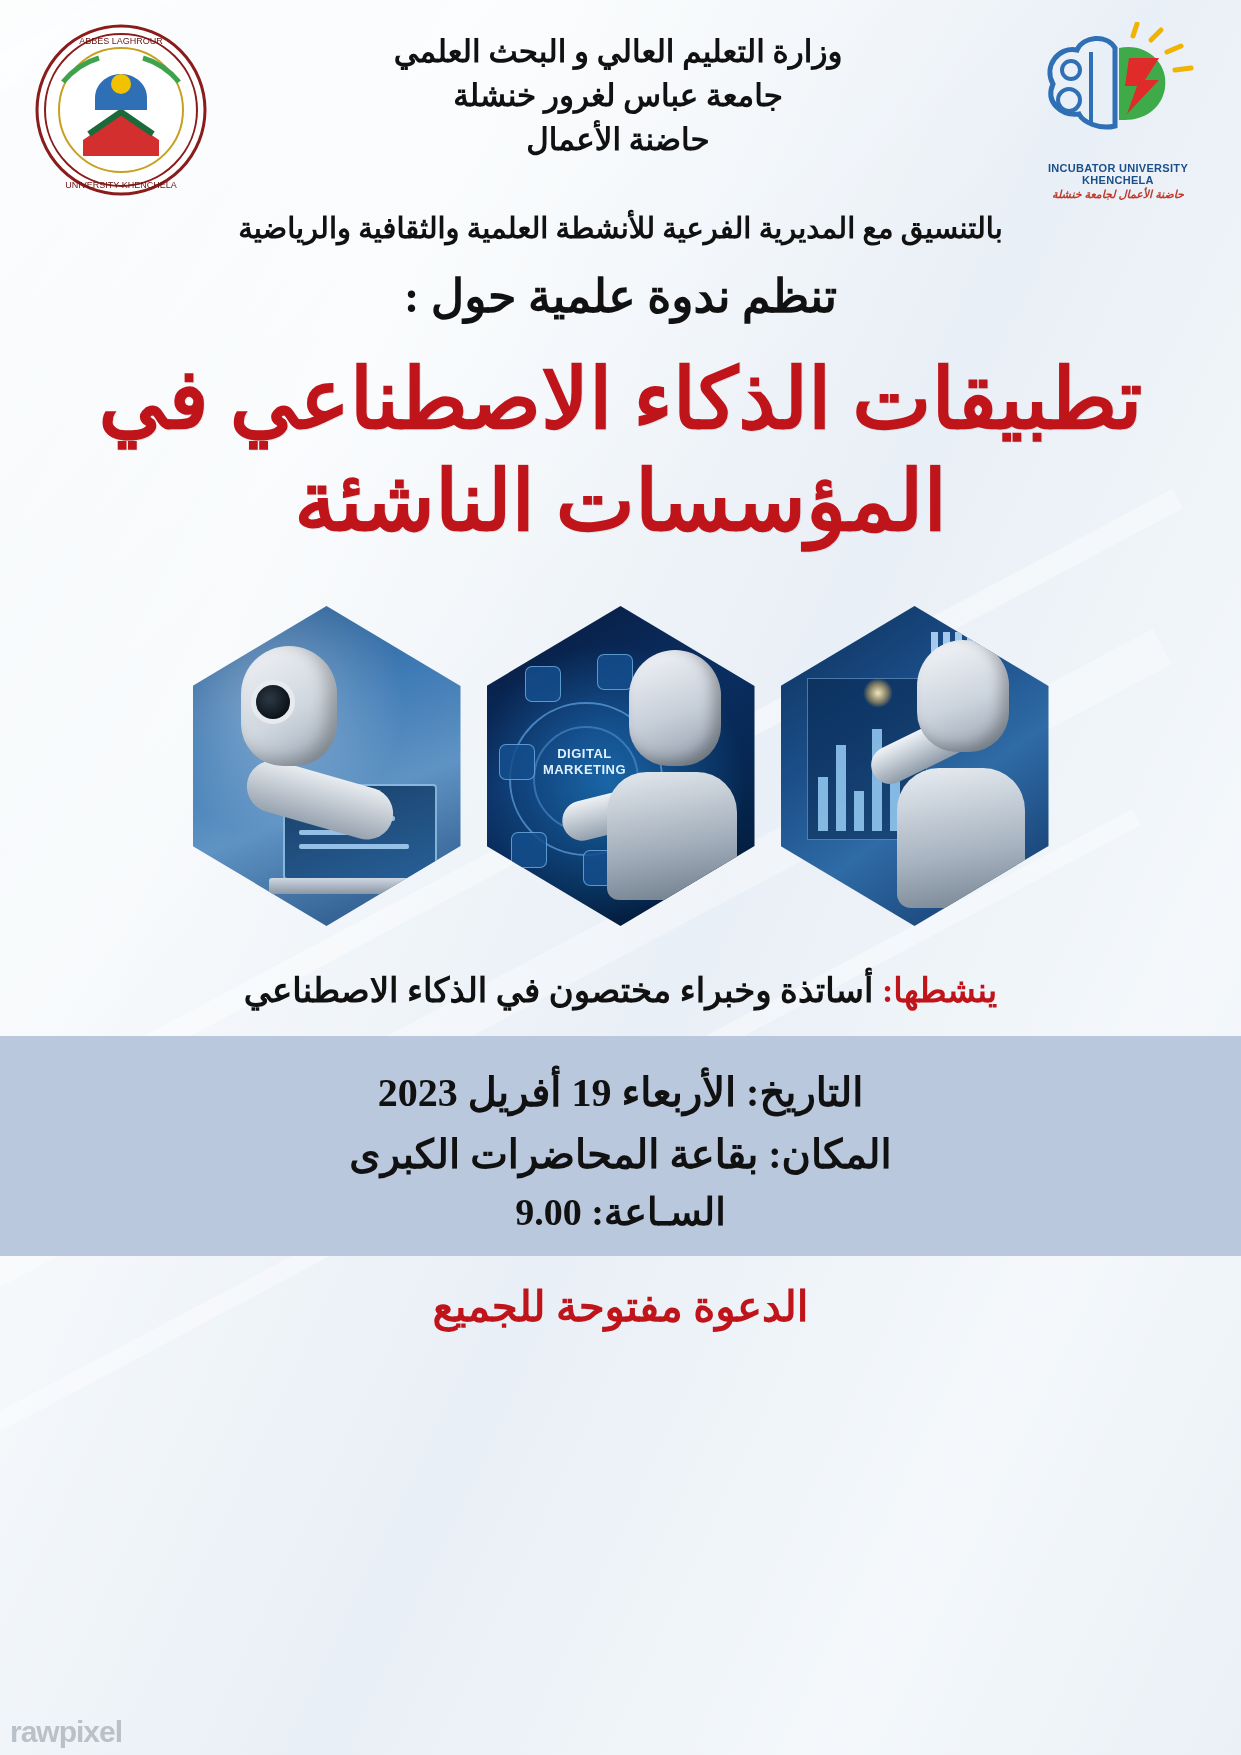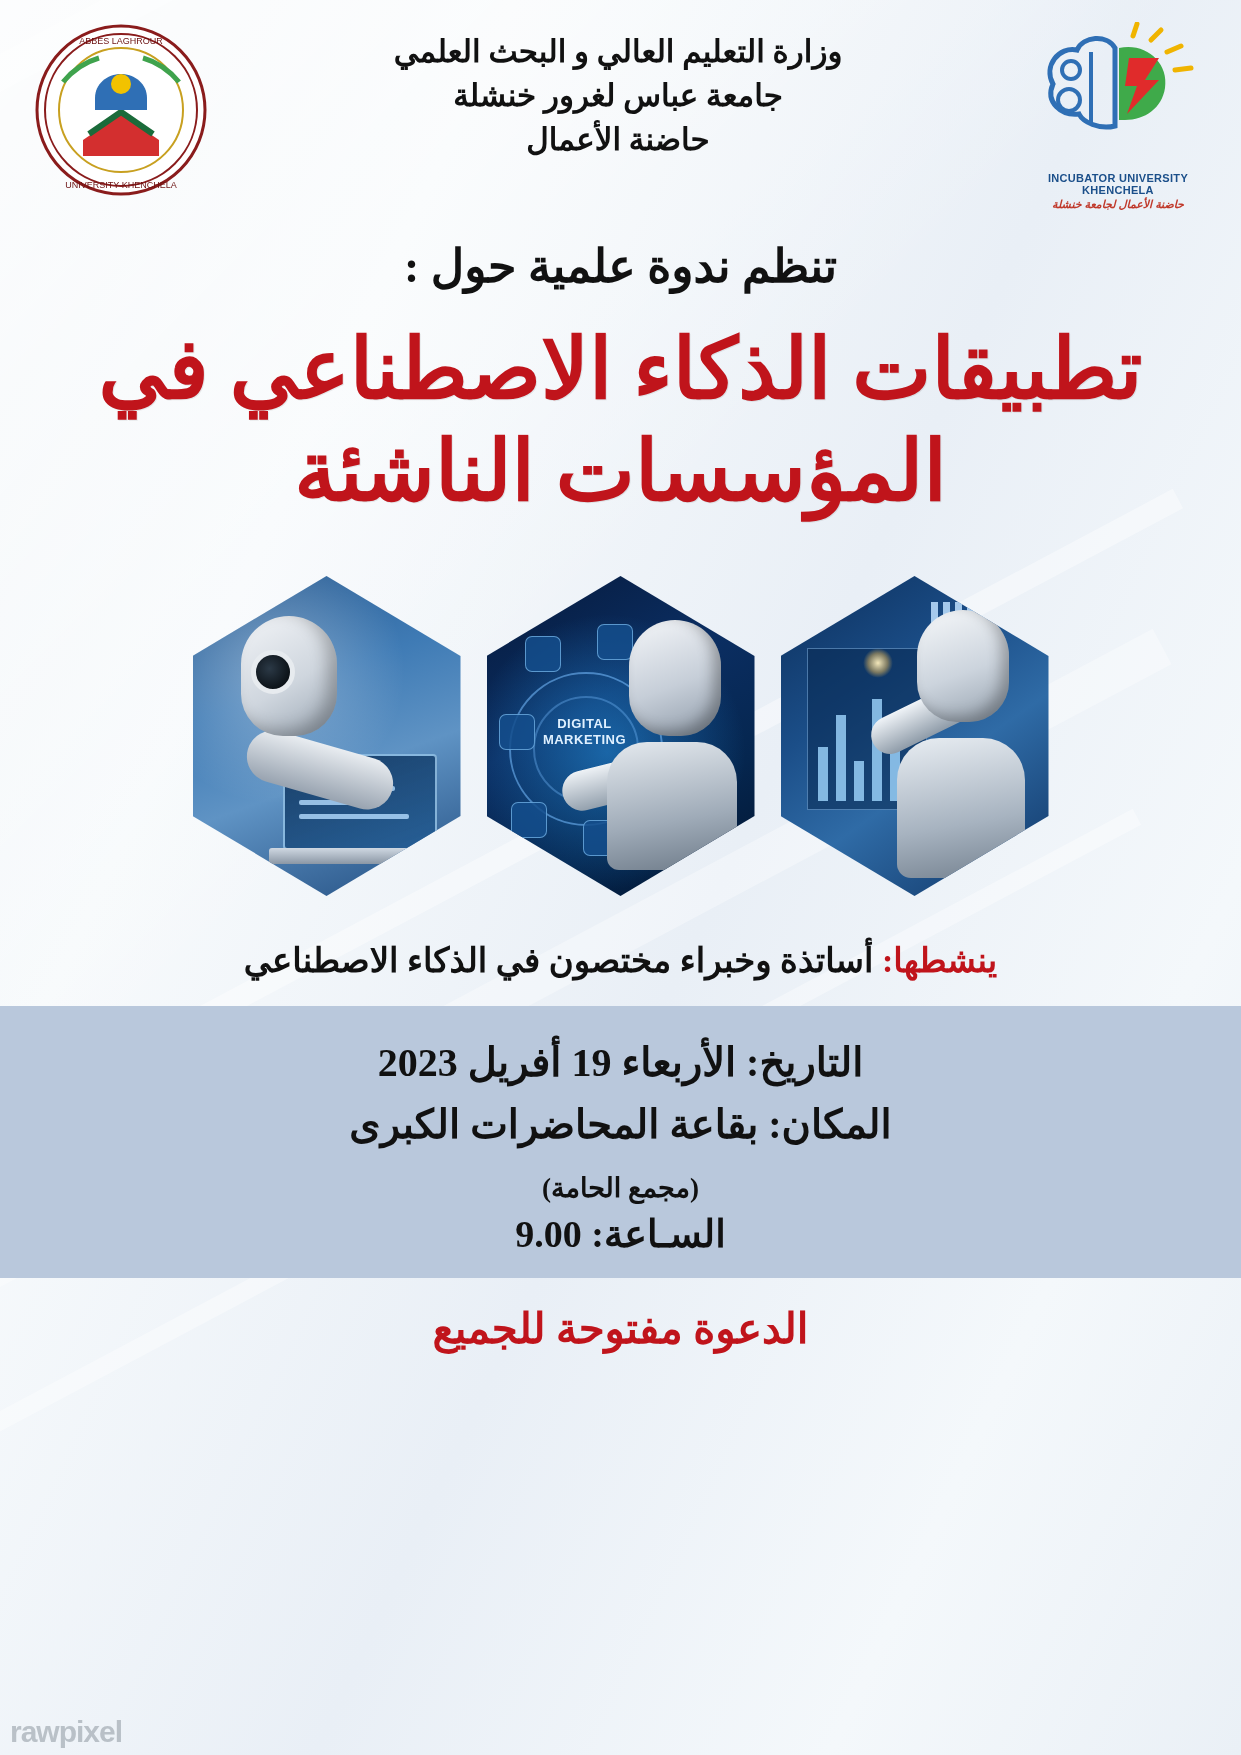--- a/index.html
+++ b/index.html
@@ -57,21 +57,21 @@
   .logo-left {
     width: 190px;
     text-align: center;
     flex: 0 0 190px;
   }
   .logo-left .logo-caption1 {
     color: #1b4f8a;
     font-size: 11px;
     font-weight: bold;
     letter-spacing: .3px;
-    margin-top: 18px;
+    margin-top: 8px;
   }
   .logo-left .logo-caption2 {
     color: #c0392b;
     font-size: 11px;
     font-weight: bold;
     margin-top: 2px;
     font-style: italic;
   }
 
   .logo-right {
@@ -440,20 +440,21 @@
         <path d="M62,76 C62,62 74,52 88,52 C102,52 114,62 114,76 L114,88 L62,88 Z" fill="#2f6fb5"></path>
         <circle cx="88" cy="62" r="10" fill="#f2c200"></circle>
         <path d="M30,60 C40,48 52,40 66,36" fill="none" stroke="#3fa34d" stroke-width="5"></path>
         <path d="M146,60 C136,48 124,40 110,36" fill="none" stroke="#3fa34d" stroke-width="5"></path>
         <text x="88" y="22" font-size="9" fill="#6b1111" text-anchor="middle" font-family="Liberation Sans, sans-serif">ABBES LAGHROUR</text>
         <text x="88" y="166" font-size="9" fill="#6b1111" text-anchor="middle" font-family="Liberation Sans, sans-serif">UNIVERSITY KHENCHELA</text>
       </svg>
     </div>
   </div>
 
+  <div class="coordination">بالتنسيق مع المديرية الفرعية للأنشطة العلمية والثقافية والرياضية</div>
 
   <div class="organizes">تنظم ندوة علمية حول :</div>
 
   <div class="main-title">
     <div>تطبيقات الذكاء الاصطناعي في</div>
     <div>المؤسسات الناشئة</div>
   </div>
 
   <div class="hex-row">
 
@@ -516,20 +517,19 @@
   </div>
 
   <div class="speakers">
     <span class="label">ينشطها:</span>
     <span>أساتذة وخبراء مختصون في الذكاء الاصطناعي</span>
   </div>
 
   <div class="details">
     <div class="row">التاريخ: الأربعاء 19 أفريل 2023</div>
     <div class="row">المكان: بقاعة المحاضرات الكبرى</div>
-    <div class="sub">(مجمع الحامة)</div>
     <div class="time">السـاعة: 9.00</div>
   </div>
 
   <div class="footer-note">الدعوة مفتوحة للجميع</div>
 
   <div class="watermark">rawpixel</div>
 </div>
 
 </body></html>

